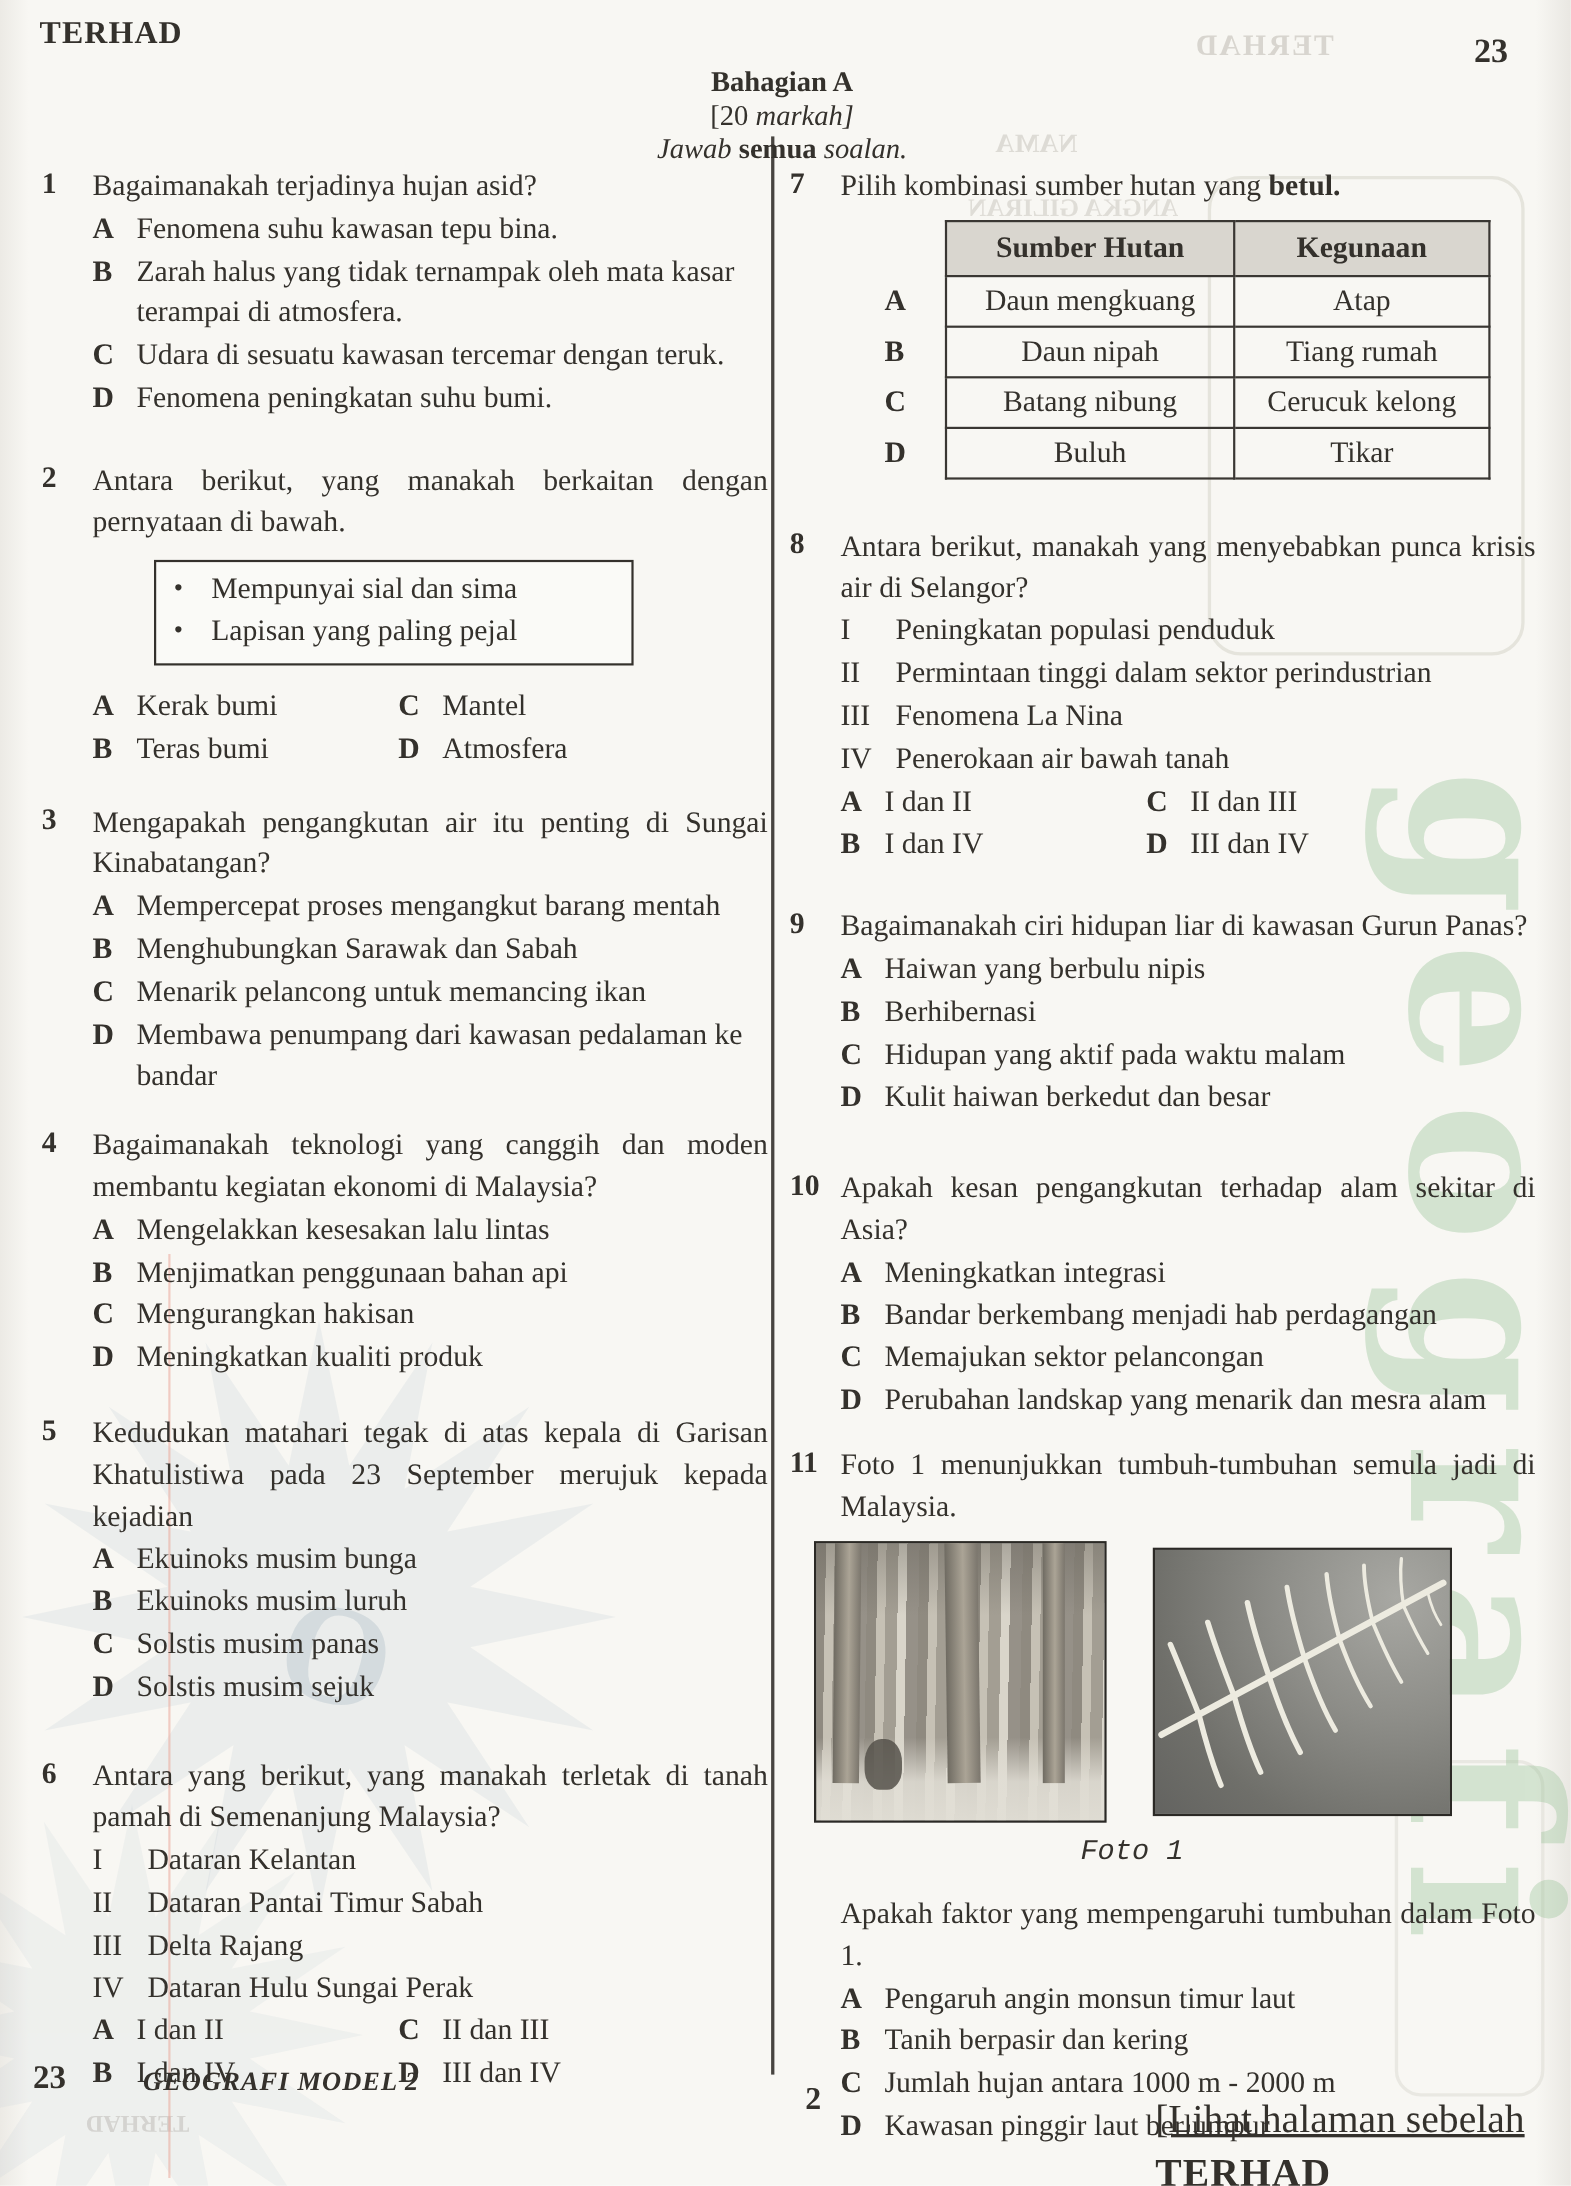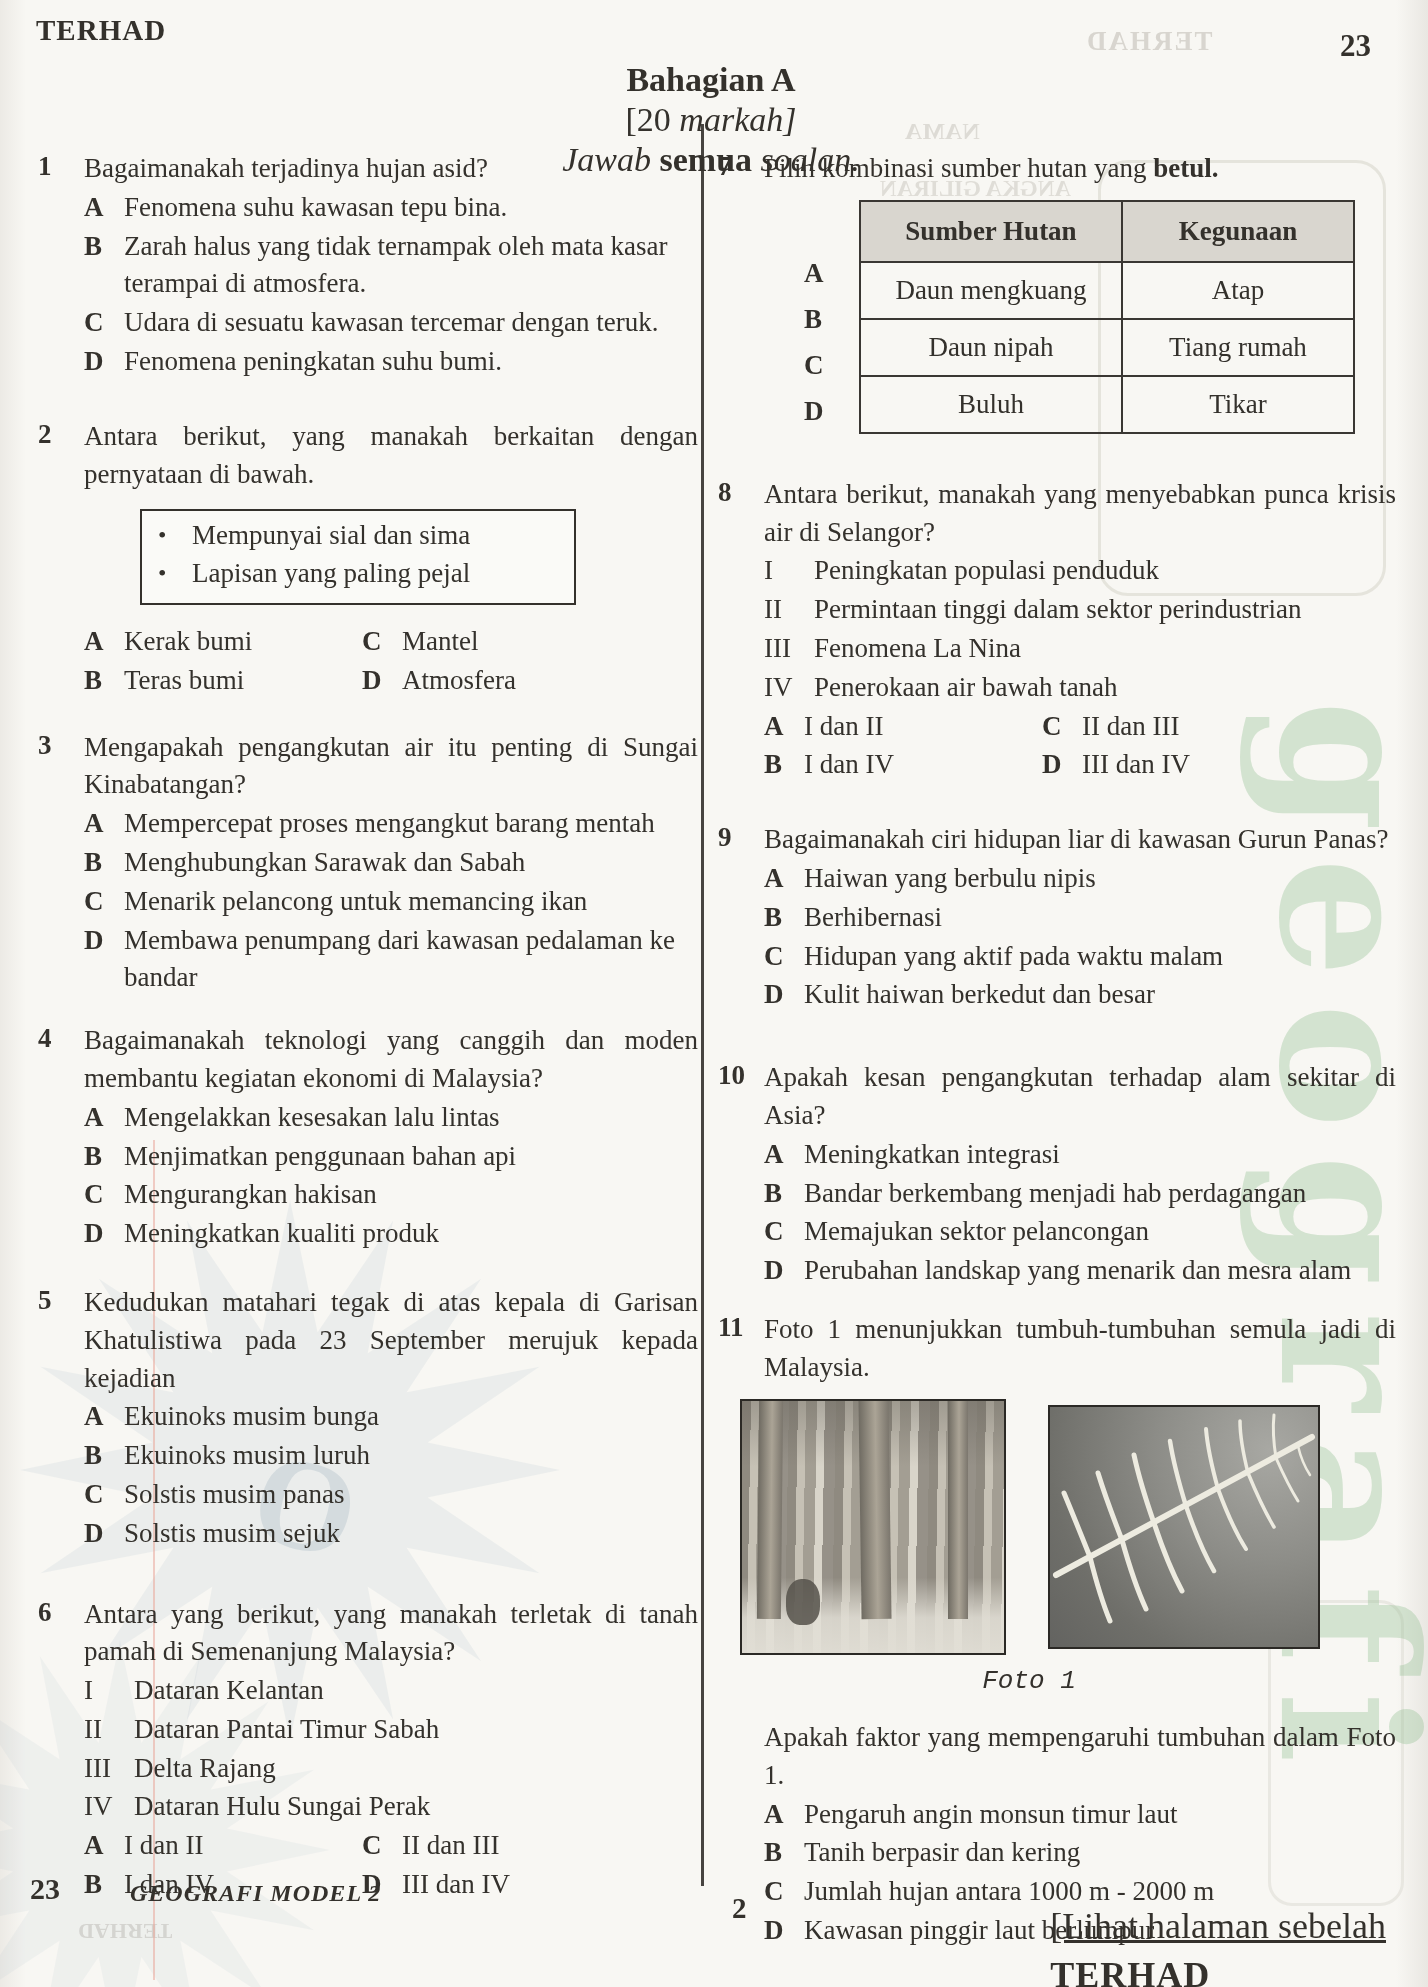--- a/index.html
+++ b/index.html
@@ -25,21 +25,21 @@
     color:#8fbe8f;opacity:.34;font-family:"DejaVu Serif",serif;
   }
   .star{opacity:.16;}
   .star1{left:20px;top:1200px;width:540px;height:540px;}
   .star2{left:-90px;top:1640px;width:420px;height:420px;opacity:.12;}
   .ghost-o{left:255px;top:1430px;font-size:130px;color:#c3ced4;opacity:.55;font-weight:bold;transform:rotate(14deg);}
   .pink-line{left:153px;top:1140px;width:2px;height:840px;background:#e9a79a;opacity:.55;}
   
   .terhad-top{position:absolute;left:36px;top:14px;font-size:29px;font-weight:bold;letter-spacing:1px;z-index:3;}
   .page-num-top{position:absolute;left:1340px;top:28px;font-size:31px;font-weight:bold;z-index:3;}
-  .section-head{position:absolute;left:511px;top:60px;width:400px;text-align:center;z-index:3;font-size:34px;line-height:1.18;}
+  .section-head{position:absolute;left:511px;top:60px;width:400px;text-align:center;z-index:3;font-size:26px;line-height:1.18;}
   .section-head .b{font-weight:bold;}
   .section-head .i{font-style:italic;}
   .footer-left-num{position:absolute;left:30px;top:1872px;font-size:30px;font-weight:bold;z-index:3;}
   .footer-title{position:absolute;left:130px;top:1880px;font-size:24px;font-style:italic;font-weight:bold;letter-spacing:1px;z-index:3;}
   .footer-page{position:absolute;left:732px;top:1892px;font-size:29px;font-weight:bold;z-index:3;}
   .footer-right{position:absolute;right:42px;top:1902px;text-align:left;z-index:3;font-size:36px;line-height:1.35;text-decoration:underline;}
   .footer-right .terhad{font-weight:bold;letter-spacing:1px;}
   
   .divider{position:absolute;left:701px;top:124px;width:2.5px;height:1762px;background:#474440;z-index:1;}
   .col{position:absolute;z-index:2;}
@@ -329,20 +329,24 @@
             <th class="c-source">Sumber Hutan</th>
             <th class="c-use">Kegunaan</th>
           </tr>
           <tr>
             <td>Daun mengkuang</td>
             <td>Atap</td>
           </tr>
           <tr>
             <td>Daun nipah</td>
             <td>Tiang rumah</td>
+          </tr>
+          <tr>
+            <td>Batang nibung</td>
+            <td>Cerucuk kelong</td>
           </tr>
           <tr>
             <td>Buluh</td>
             <td>Tikar</td>
           </tr>
         </tbody>
           </table>
       </div>
     </div>
   </div>

